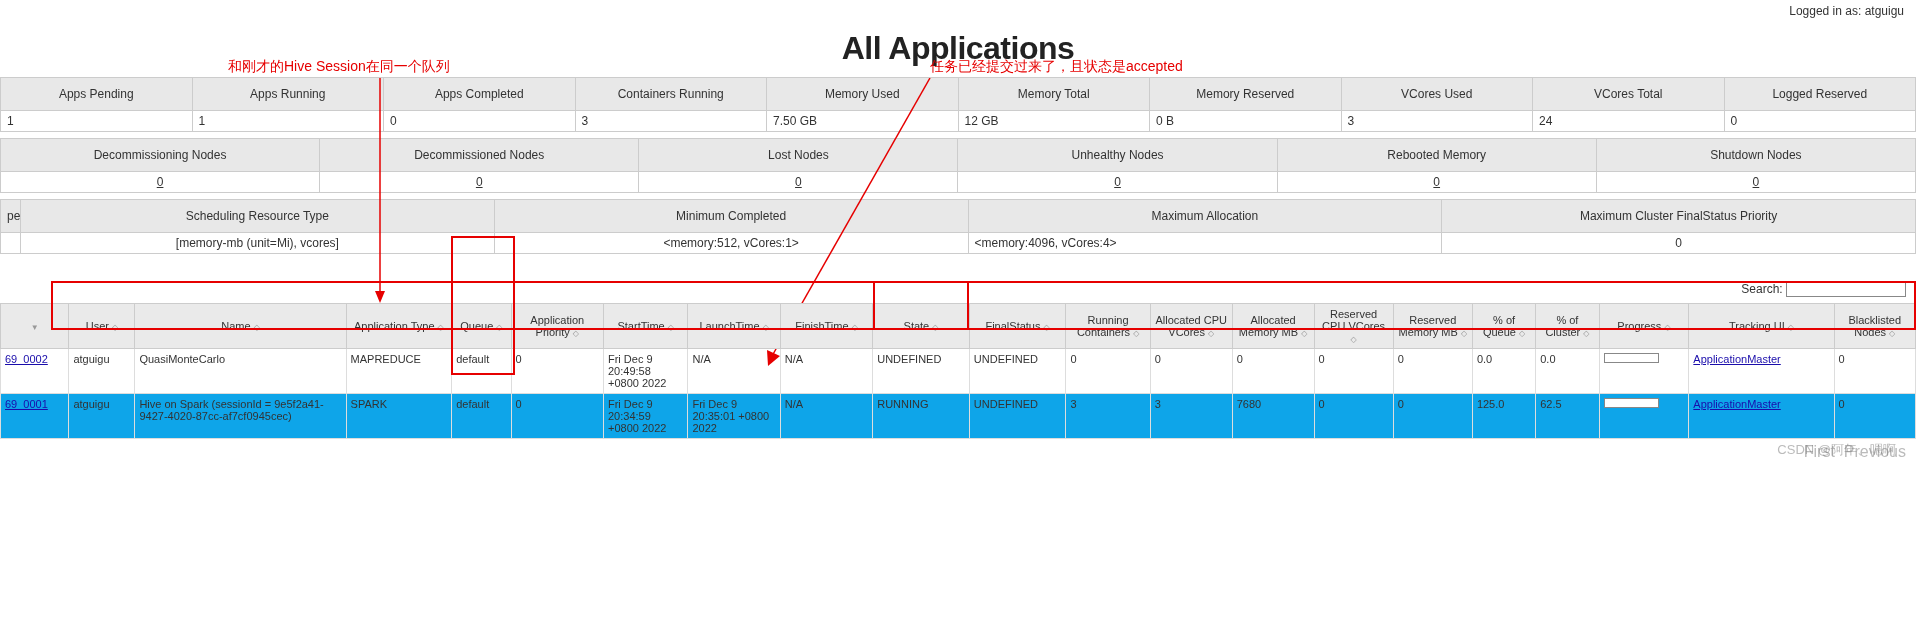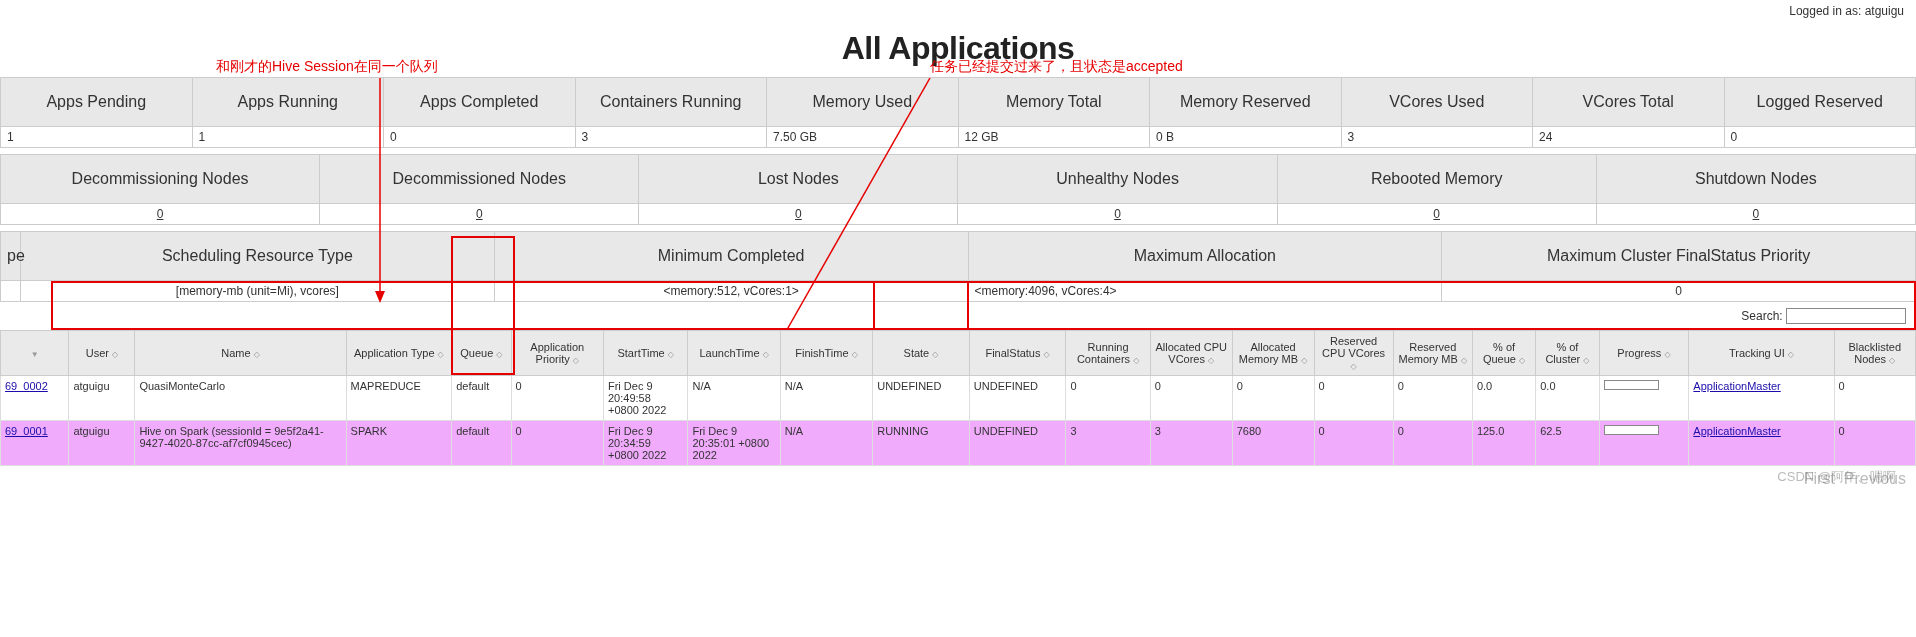--- a/index.html
+++ b/index.html
@@ -3,48 +3,48 @@
 <meta charset="utf-8">
 <style>
   * { box-sizing: border-box; margin: 0; padding: 0; }
   body { font-family: Verdana, Arial, sans-serif; font-size: 12px; color: #333; background: #fff; position: relative; width: 1916px; }
   .login-info { text-align: right; padding: 4px 12px; font-size: 12px; }
   h1.page-title { text-align: center; font-family: Verdana, Arial, sans-serif; font-size: 32px; font-weight: 900; letter-spacing: -0.5px; margin: 8px 0 10px; color: #222; }
   .annotation { position: absolute; color: #e60000; font-size: 14px; font-family: "Microsoft YaHei", sans-serif; }
   .arrow-svg { position: absolute; pointer-events: none; }
   .red-box { position: absolute; border: 2px solid #e60000; pointer-events: none; }
   table.metrics { border-collapse: collapse; width: 100%; table-layout: fixed; margin-top: 2px; }
-  table.metrics th { background: #e8e8e8; font-weight: normal; font-size: 16px; padding: 15px 6px; border: 1px solid #ccc; text-align: center; }
+  table.metrics th { background: #e8e8e8; font-weight: normal; font-size: 12px; padding: 9px 6px; border: 1px solid #ccc; text-align: center; }
   table.metrics td { font-size: 12px; padding: 3px 6px; border-left: 1px solid #ccc; border-right: 1px solid #ccc; border-bottom: 1px solid #ccc; text-align: left; }
   table.metrics td a { color: #333; text-decoration: underline; }
   .metrics-wrap { margin-top: 6px; }
-  .search-bar { text-align: right; padding: 6px 10px; font-size: 12px; }
+  .search-bar { text-align: right; padding: 6px 10px; font-size: 12px; margin-top: 21px; }
   .search-bar input { width: 120px; font-size: 12px; border: 1px solid #888; }
   table.apps { border-collapse: collapse; width: 100%; font-size: 11px; margin-top: 0; }
   table.apps th { background: #eaeaea; border: 1px solid #ccc; padding: 4px 4px; font-weight: normal; font-size: 11px; text-align: center; position: relative; }
   table.apps td { border: 1px solid #ddd; padding: 4px 4px; font-size: 11px; vertical-align: top; }
-  table.apps tr.alt td { background: #f0abfc; }
+  table.apps tr.alt td { background: #0ea5e9; }
   .sort-ind { font-size: 8px; color: #999; }
   .link { color: #1a0dab; text-decoration: underline; cursor: pointer; }
   .progress-bar { display: inline-block; width: 55px; height: 10px; border: 1px solid #888; background: #fff; position: relative; }
   .progress-bar .fill { height: 100%; background: #ccc; }
   .pager { text-align: right; padding: 4px 10px; color: #999; font-size: 16px; }
   .pager .disabled { color: #bbb; }
   .watermark { position: absolute; right: 20px; bottom: 6px; color: rgba(120,120,120,0.5); font-size: 13px; font-family: "Microsoft YaHei", sans-serif; }
 </style>
 </head>
 <body>
 
 <div class="login-info">
   <span>Logged in as: </span><span>atguigu</span>
 </div>
 
 <h1 class="page-title">All Applications</h1>
 
-<div class="annotation" style="left:216px; top:58px;">和刚才的Hive Session在同一个队列</div>
+<div class="annotation" style="left:228px; top:58px;">和刚才的Hive Session在同一个队列</div>
 <div class="annotation" style="left:930px; top:58px;">任务已经提交过来了，且状态是accepted</div>
 
 <svg class="arrow-svg" style="left:370px; top:78px;" width="20" height="225">
   <line x1="10" y1="0" x2="10" y2="215" stroke="#e60000" stroke-width="1.5"></line>
   <polygon points="10,225 5,213 15,213" fill="#e60000"></polygon>
 </svg>
 <svg class="arrow-svg" style="left:760px; top:78px;" width="180" height="290">
   <line x1="170" y1="0" x2="12" y2="278" stroke="#e60000" stroke-width="1.5"></line>
   <polygon points="8,288 7,272 20,278" fill="#e60000"></polygon>
 </svg>

